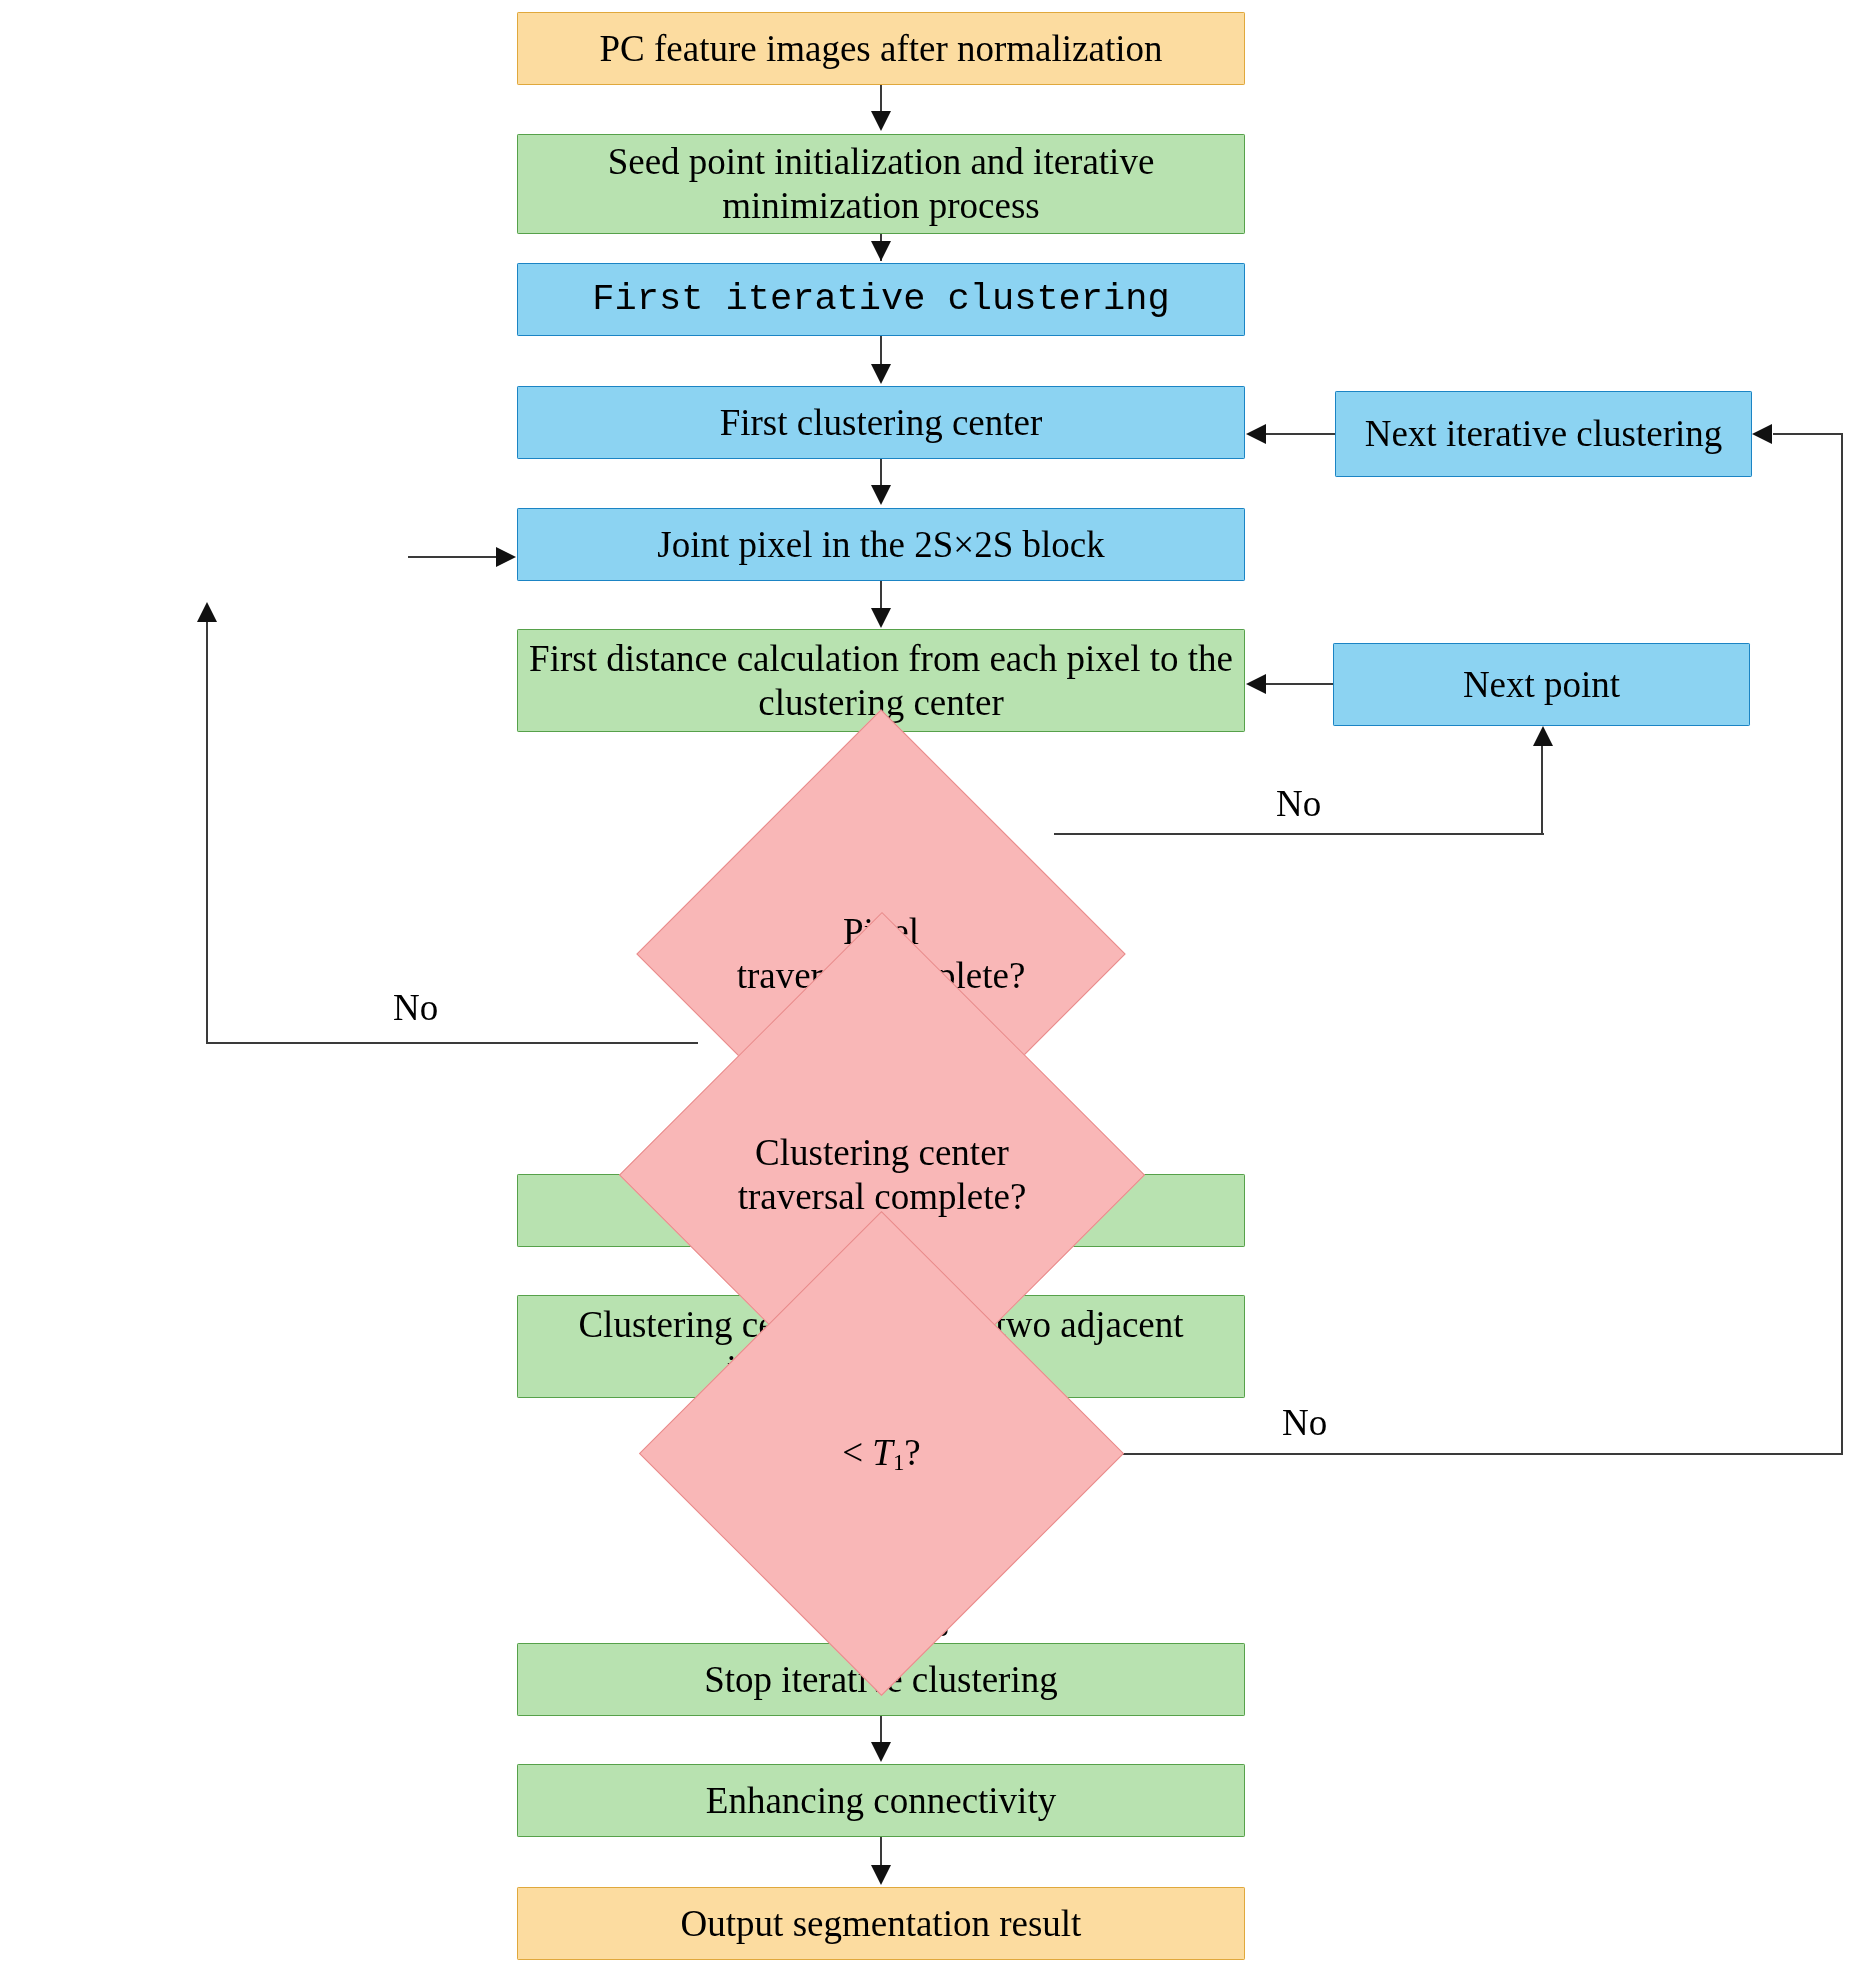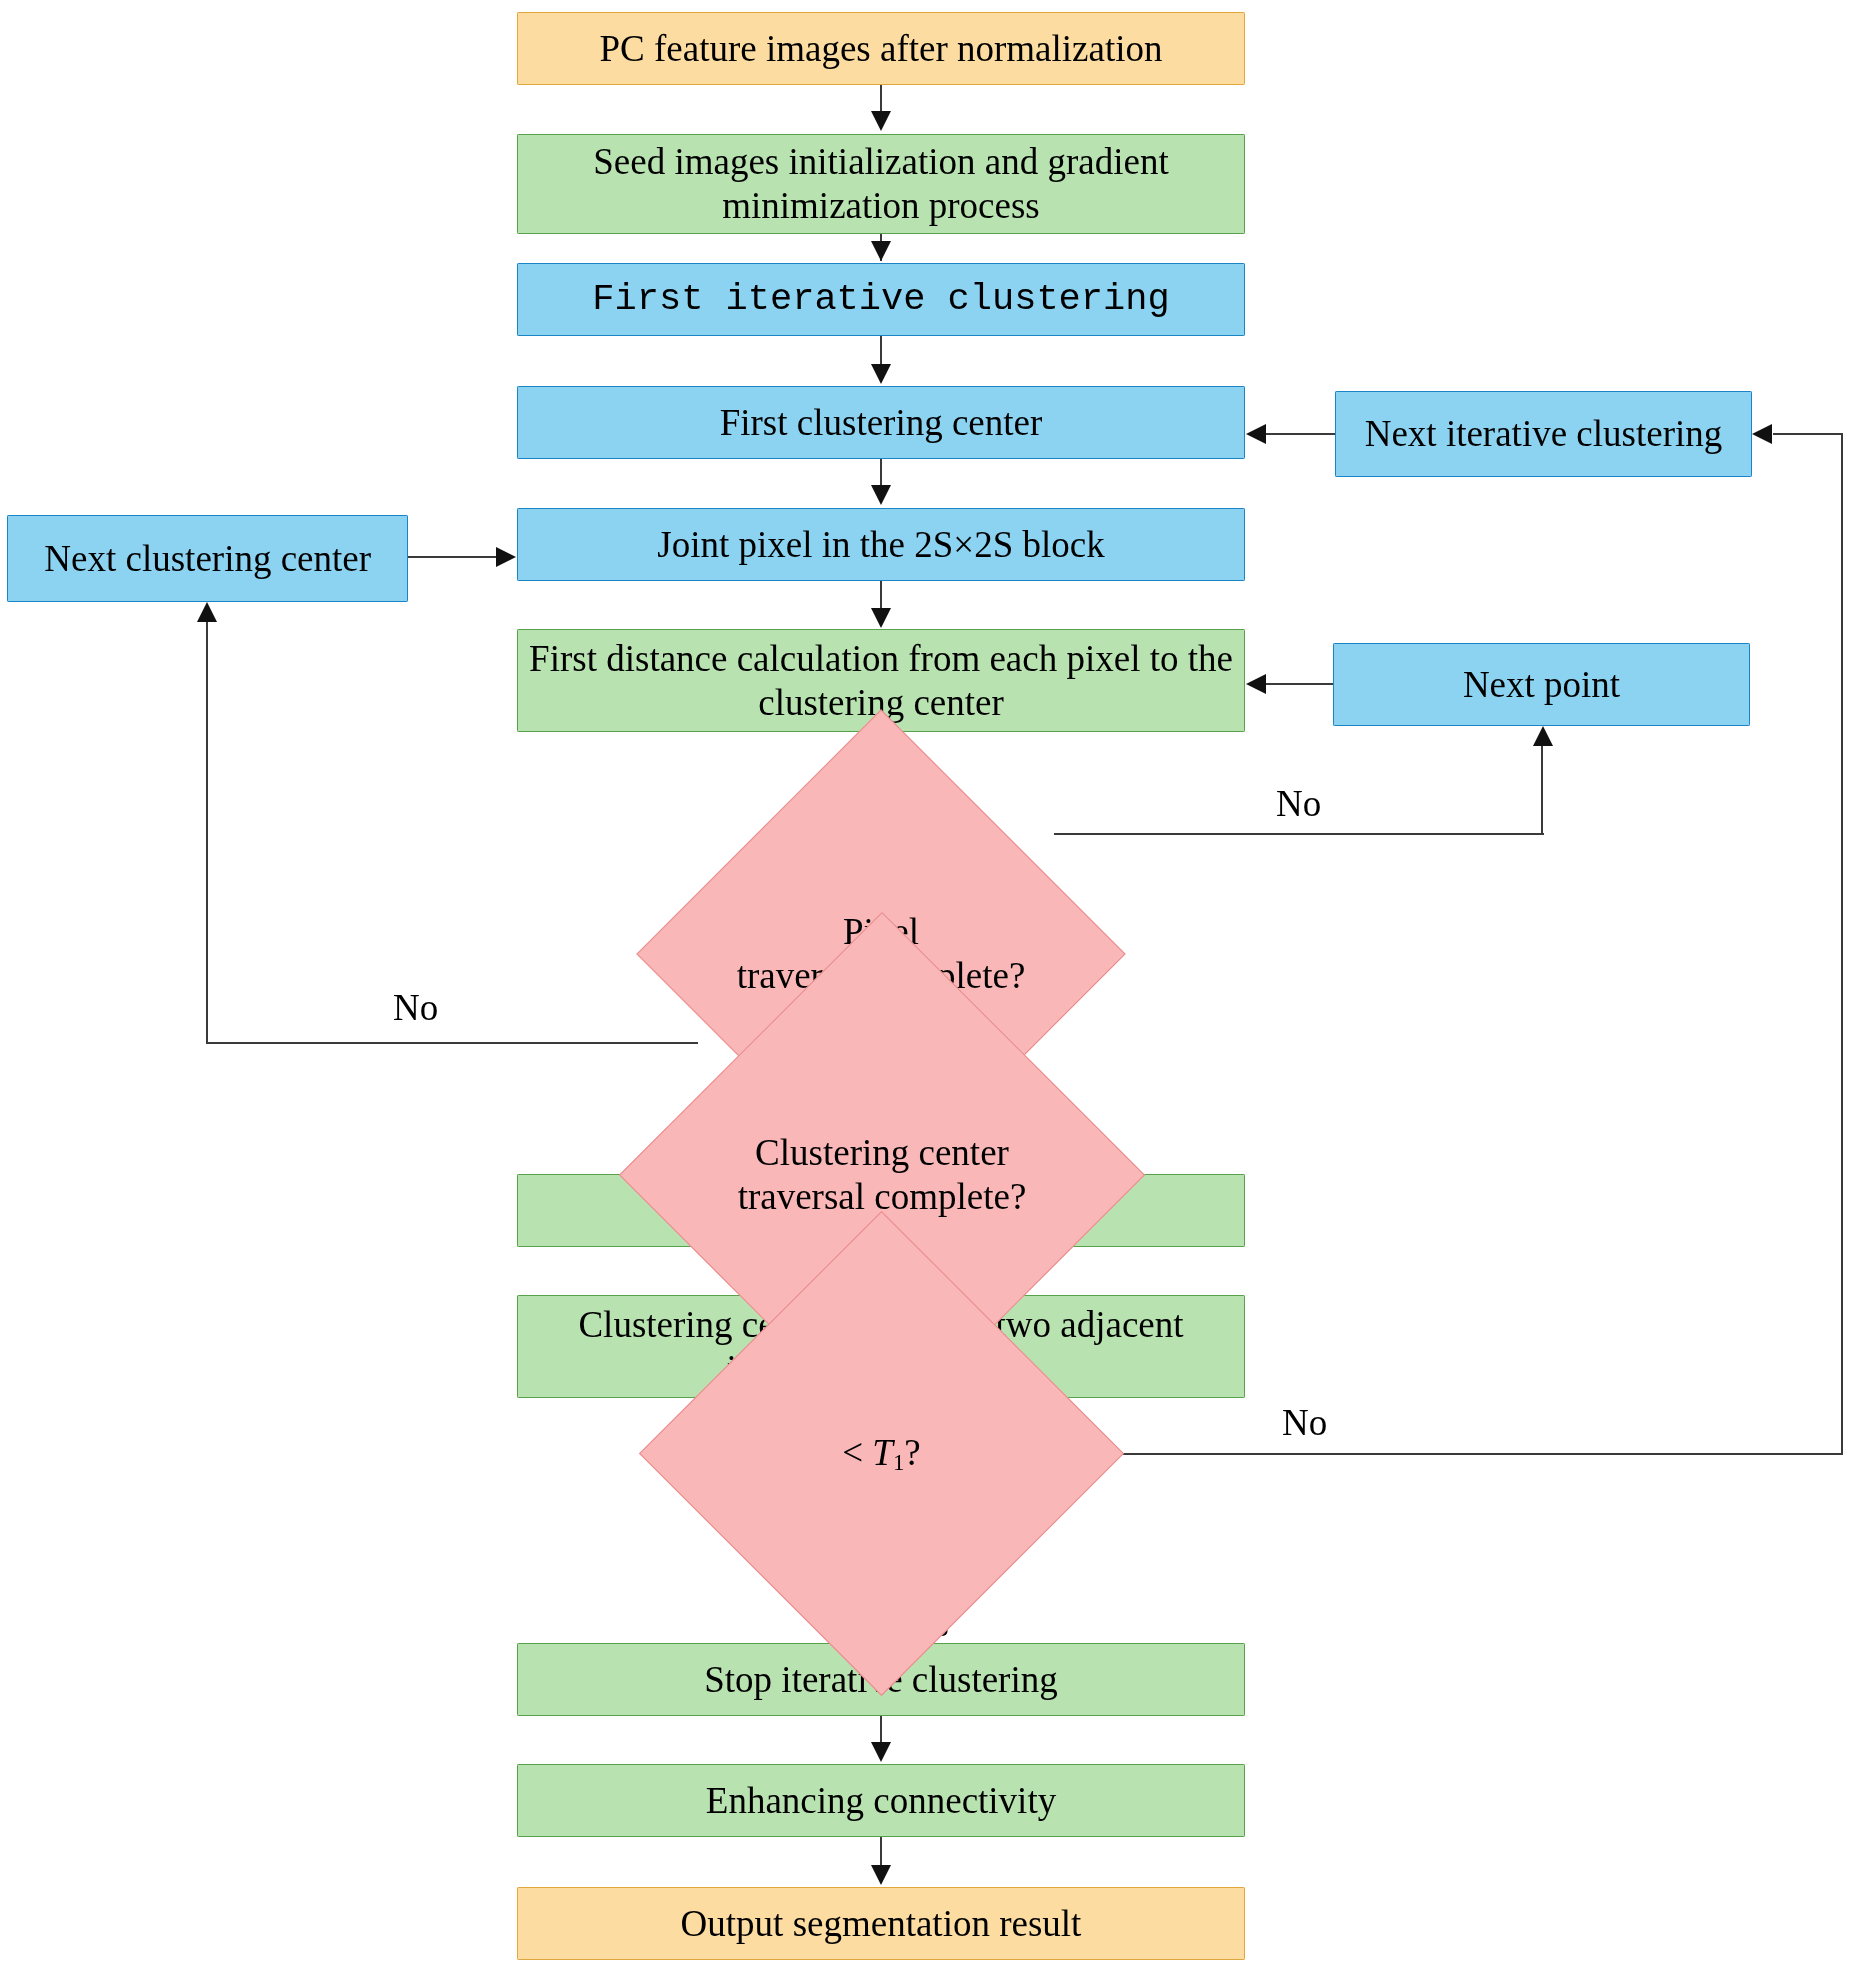--- a/index.html
+++ b/index.html
@@ -55,21 +55,21 @@
 </head>
 <body>
 
 <div id="canvas">
 
   <div class="node rect orange" style="left:517px;top:12px;width:728px;height:73px;">
     <span>PC feature images after normalization</span>
   </div>
 
   <div class="node rect green" style="left:517px;top:134px;width:728px;height:100px;">
-    <span>Seed images initialization and gradient minimization process</span>
+    <span>Seed point initialization and iterative minimization process</span>
   </div>
 
   <div class="node rect blue" style="left:517px;top:263px;width:728px;height:73px;font-family:Liberation Mono, monospace;">
     <span>First iterative clustering</span>
   </div>
 
   <div class="node rect blue" style="left:517px;top:386px;width:728px;height:73px;">
     <span>First clustering center</span>
   </div>
 
@@ -82,23 +82,20 @@
   </div>
 
   <div class="node rect blue" style="left:1335px;top:391px;width:417px;height:86px;">
     <span>Next iterative clustering</span>
   </div>
 
   <div class="node rect blue" style="left:1333px;top:643px;width:417px;height:83px;">
     <span>Next point</span>
   </div>
 
-  <div class="node rect blue" style="left:7.2px;top:515px;width:401px;height:87px;">
-    <span>Next clustering center</span>
-  </div>
 
   <div class="node rect green" style="left:517px;top:1174px;width:728px;height:73px;">
     <span>Clustering center assign</span>
   </div>
 
   <div class="node rect green" style="left:517px;top:1295px;width:728px;height:103px;">
     <span>Clustering center change of two adjacent iterations calculation</span>
   </div>
 
   <div class="node rect green" style="left:517px;top:1643px;width:728px;height:73px;">

